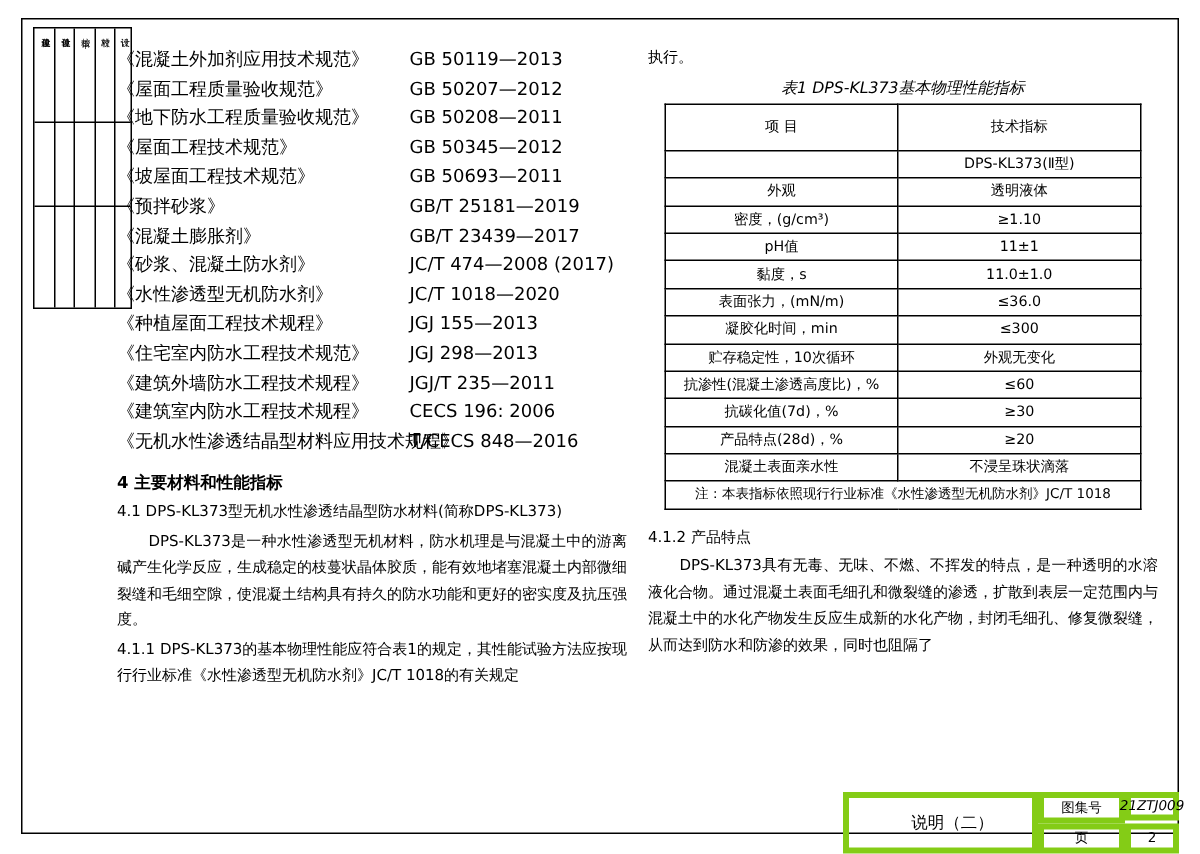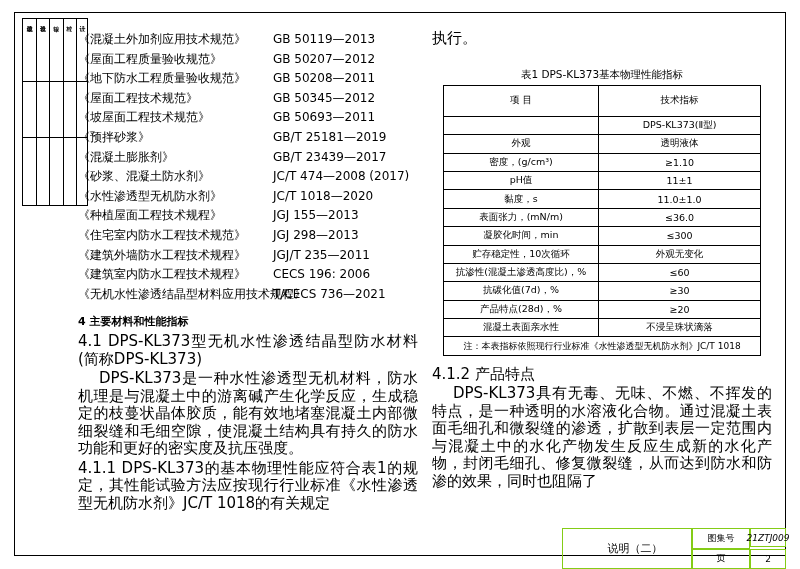--- a/index.html
+++ b/index.html
@@ -32,41 +32,41 @@
 
   
   .col-left{position:absolute;left:78px;top:30px;width:340px;}
   .col-right{position:absolute;left:432px;top:30px;width:340px;}
 
   .std-list{font-size:12px;line-height:19.6px;}
   .std-row{display:flex;white-space:nowrap;}
   .std-name{width:195px;}
   .std-code{}
 
-  .para{font-size:15px;line-height:17.5px;text-align:justify;margin-top:2px;}
+  .para{font-size:10px;line-height:17.5px;text-align:justify;margin-top:2px;}
   .indent2{text-indent:21px;}
   .heading{font-size:11px;font-weight:bold;margin-top:10px;margin-bottom:4px;}
 
   
   .tbl-title{font-size:10.5px;text-align:center;margin-bottom:3px;}
   table.spec{
     border-collapse:collapse;width:318px;margin:0 auto;
     font-size:9.5px;
     padding-left:39px;
   }
   table.spec td{
     border:1px solid #000;text-align:center;padding:2.2px 2px;height:13px;
   }
   .note{font-size:9px;line-height:12px;text-align:left;padding:3px 4px;}
 
   
   .titleblock{
     position:absolute;left:562px;top:528px;width:224px;height:41px;
   }
-  .tb-box{position:absolute;border:1px solid #84cc16;box-sizing:border-box;}
+  .tb-box{position:absolute;border:4px solid #84cc16;box-sizing:border-box;}
   .tb-text{font-size:9px;display:flex;align-items:center;justify-content:center;height:100%;}
   .tb-text.big{font-size:11px;}
 </style>
 </head>
 <body>
 
 <div class="page">
 
   <div class="sheet-border"></div>
 
@@ -144,34 +144,34 @@
       <div class="std-row">
           <span class="std-name">《建筑外墙防水工程技术规程》</span>
           <span class="std-code">JGJ/T 235—2011</span>
         </div>
       <div class="std-row">
           <span class="std-name">《建筑室内防水工程技术规程》</span>
           <span class="std-code">CECS 196: 2006</span>
         </div>
       <div class="std-row">
           <span class="std-name">《无机水性渗透结晶型材料应用技术规程》</span>
-          <span class="std-code">T/CECS 736—2021</span>
+          <span class="std-code">T/CECS 848—2016</span>
         </div>
     </div>
 
     <div class="heading">4  主要材料和性能指标</div>
     <div class="para">4.1 DPS-KL373型无机水性渗透结晶型防水材料(简称DPS-KL373)</div>
     <div class="para indent2">DPS-KL373是一种水性渗透型无机材料，防水机理是与混凝土中的游离碱产生化学反应，生成稳定的枝蔓状晶体胶质，能有效地堵塞混凝土内部微细裂缝和毛细空隙，使混凝土结构具有持久的防水功能和更好的密实度及抗压强度。</div>
     <div class="para">4.1.1 DPS-KL373的基本物理性能应符合表1的规定，其性能试验方法应按现行行业标准《水性渗透型无机防水剂》JC/T 1018的有关规定</div>
   </div>
 
   <div class="col-right">
     <div class="para" style="margin-top:0;">执行。</div>
 
-    <div class="tbl-title" style="margin-top:20px;">表1 DPS-KL373基本物理性能指标</div>
+    <div class="tbl-title" style="margin-top:4px;font-style:italic;">表1 DPS-KL373基本物理性能指标</div>
 
     <table class="spec">
       <tbody>
         <tr>
           <td style="width:150px;height:26px;">项 目</td>
           <td style="height:26px;margin-left:45px;">技术指标</td>
         </tr>
         <tr>
           <td></td>
           <td>DPS-KL373(Ⅱ型)</td>

